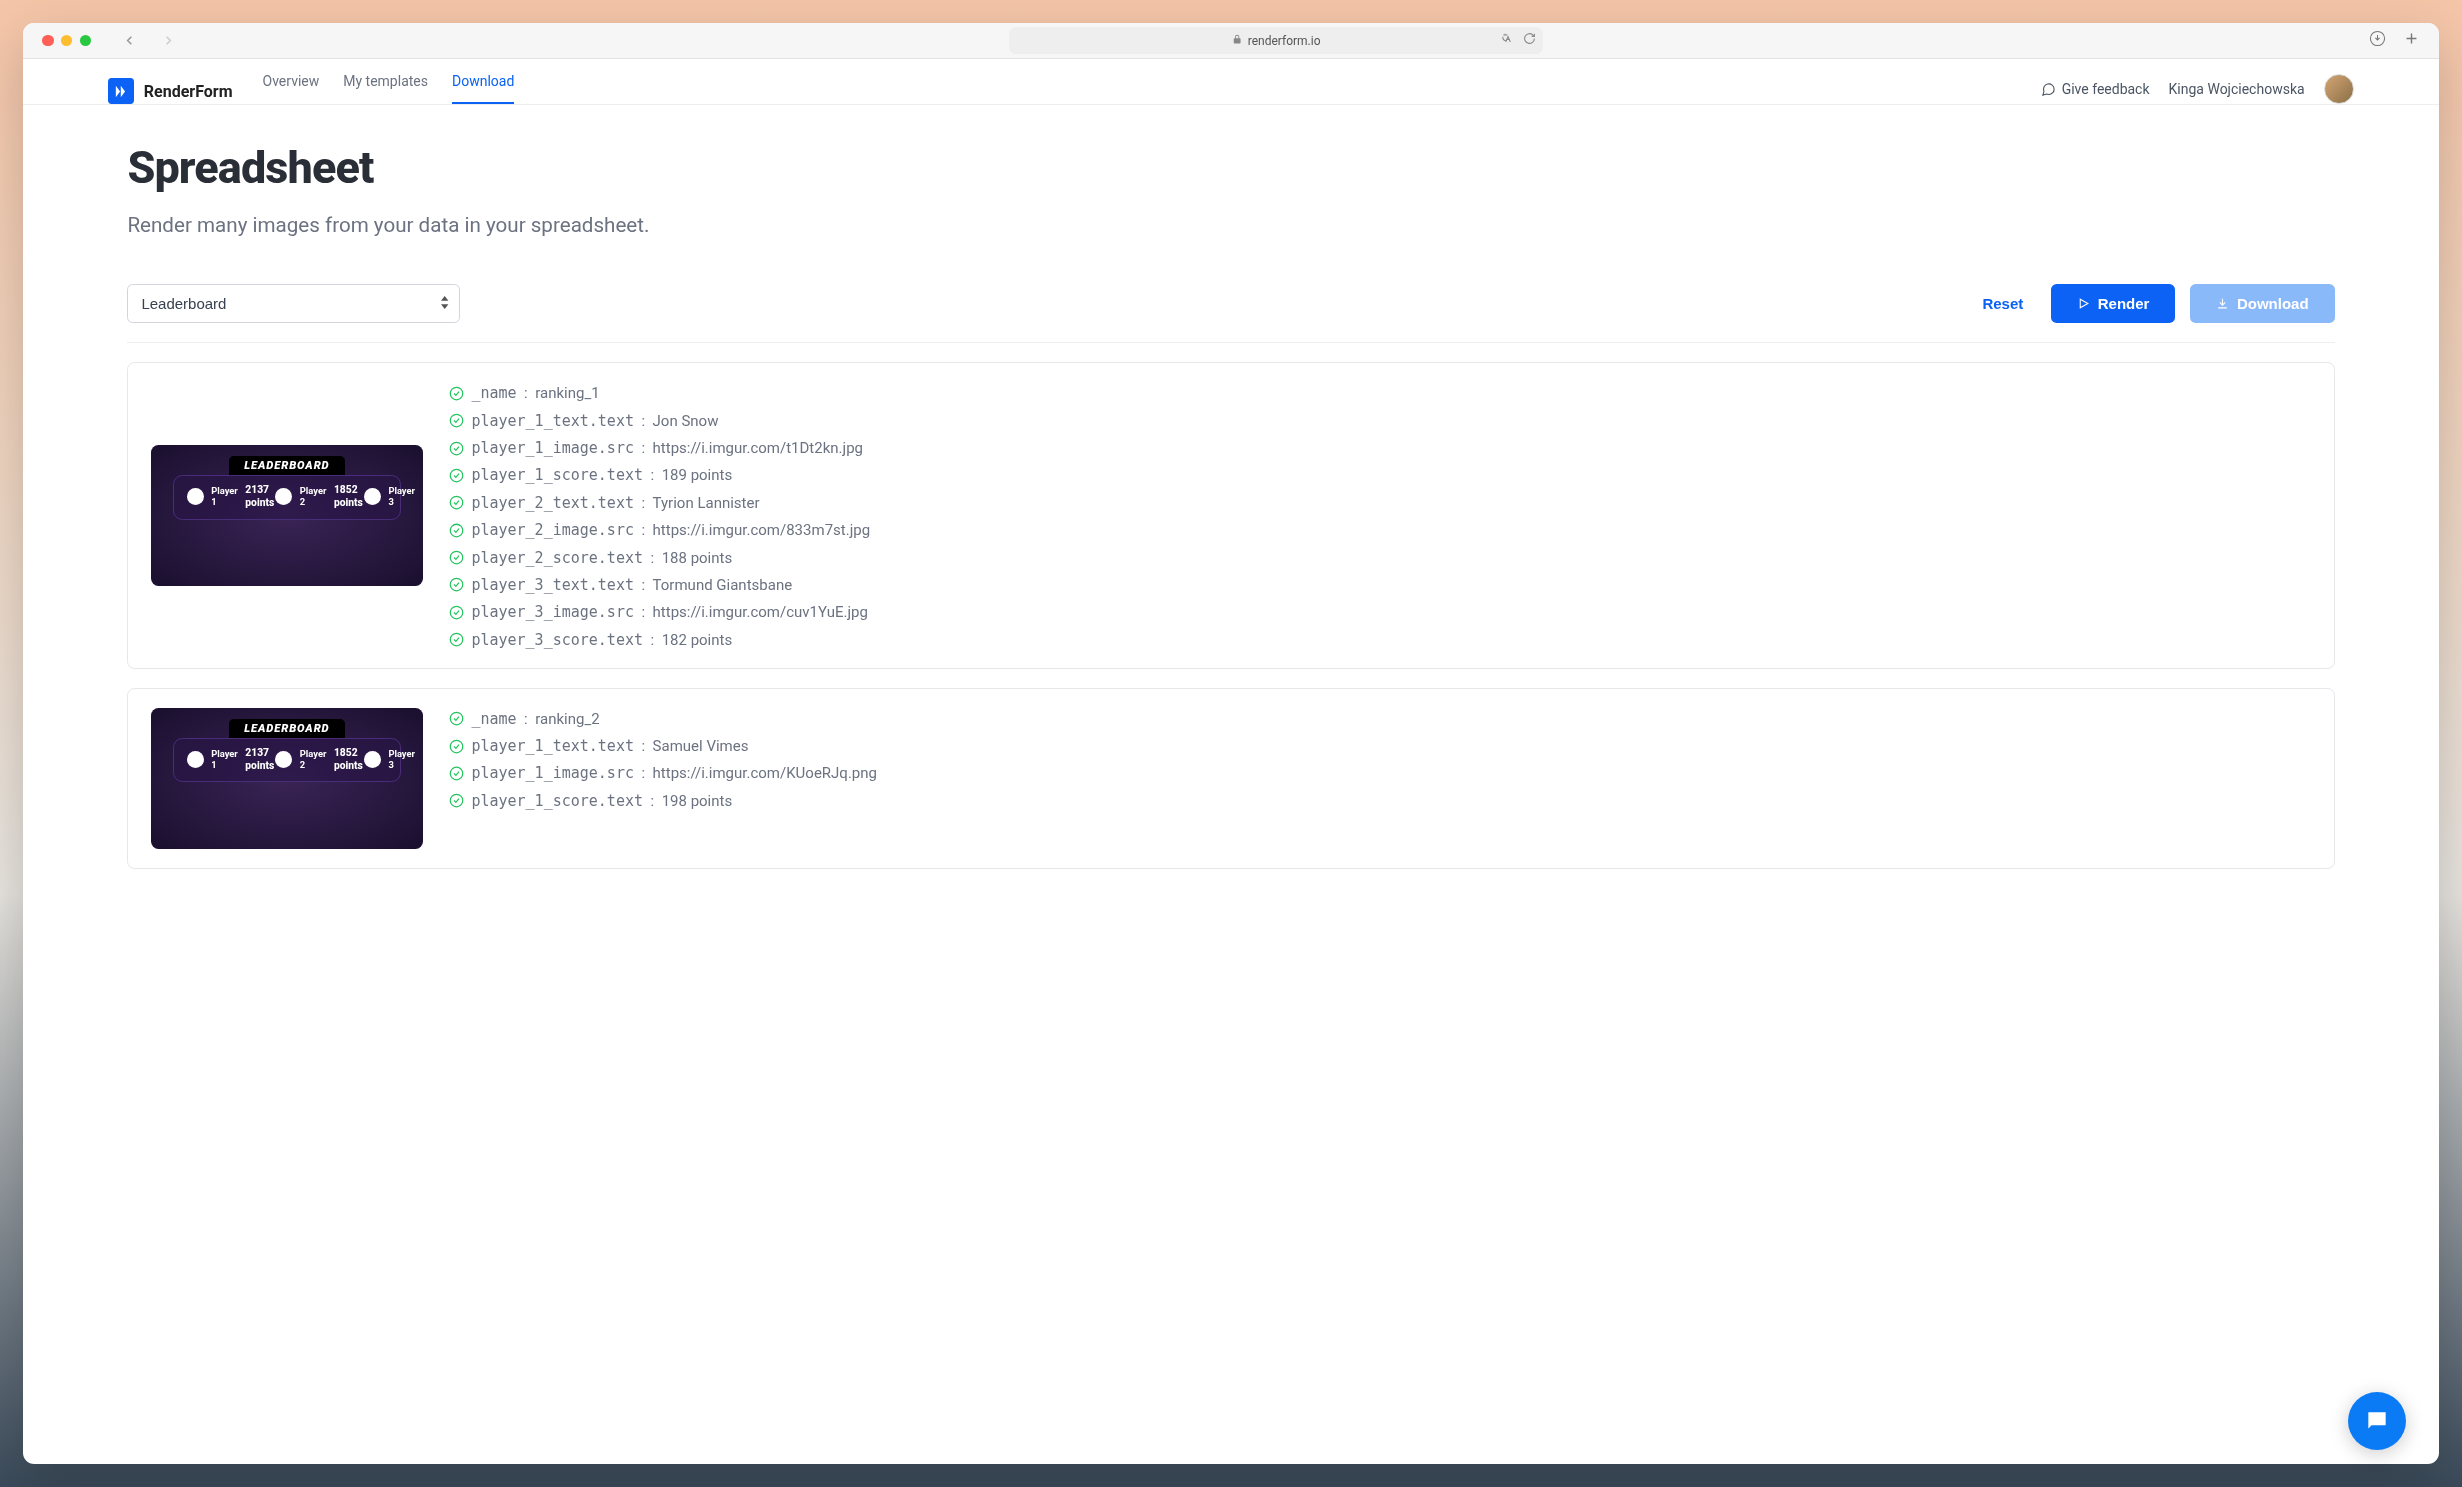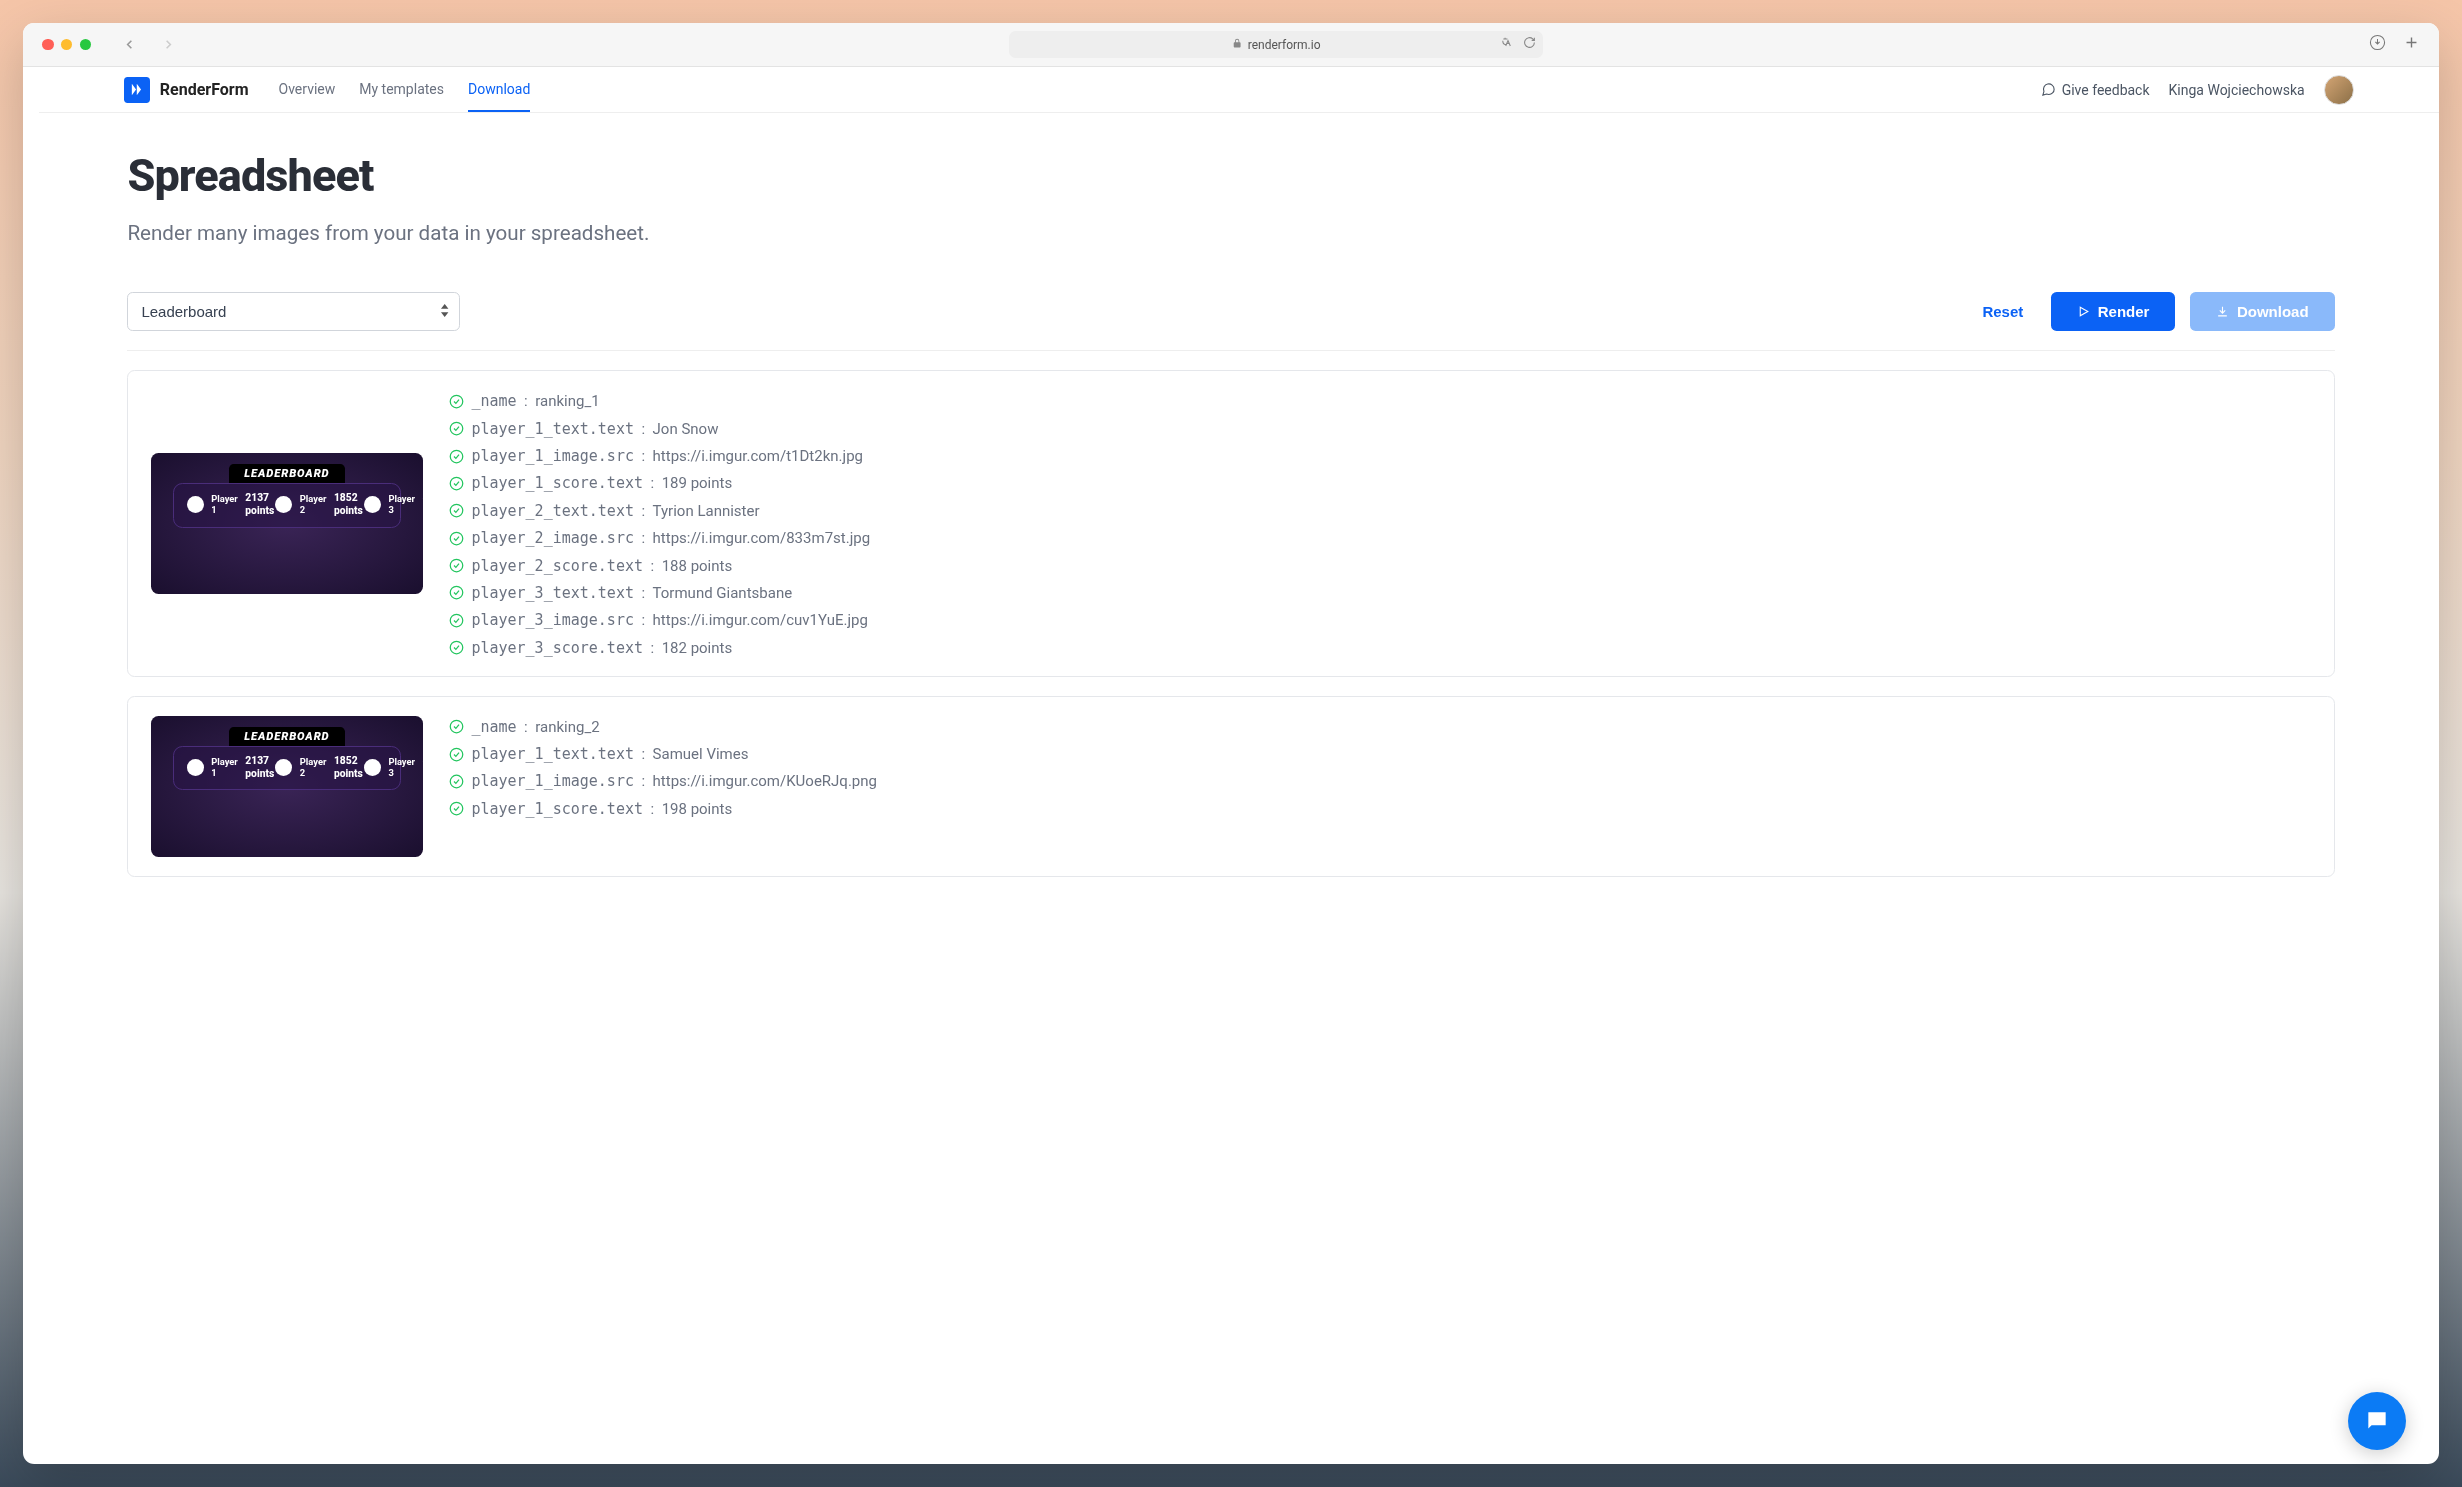--- a/index.html
+++ b/index.html
@@ -14,21 +14,21 @@
       border-radius: 11.2px;
       overflow: hidden;
       box-shadow: 0 19px 56px rgba(0,0,0,0.2);
       max-width: 2416px;
       margin: 0 auto;
       height: 1441px;
       display: flex;
       flex-direction: column;
     }
     .titlebar {
-      height: 44px;
+      height: 36px;
       background: #f6f6f6;
       border-bottom: 0.9px solid #e3e3e3;
       display: flex;
       align-items: center;
       padding: 0 19px;
       gap: 9.4px;
     }
     .traffic-lights { display: flex; gap: 7.5px; margin-right: 14px; }
     .light { width: 11.2px; height: 11.2px; border-radius: 50%; }
     .light.red { background: #ff5f57; }
@@ -49,23 +49,22 @@
       color: #555;
       font-size: 12px;
       position: relative;
     }
     .url-bar .right-icons { position: absolute; right: 7.5px; display: flex; gap: 7.5px; color: #888; }
     .titlebar-right { display: flex; gap: 17px; color: #777; }
     .topnav {
       height: 46px;
       border-bottom: 0.9px solid #eee;
       display: flex;
-      align-items: center;
+      align-items: flex-end;
       padding: 0 85px;
-      margin-left: 16px;
     }
     .logo-block { display: flex; align-items: center; gap: 9.4px; margin-right: 30px; }
     .logo-icon {
       width: 26px; height: 26px; background: #0b62f5; border-radius: 3.7px;
       display: flex; align-items: center; justify-content: center;
     }
     .logo-text { font-weight: 700; font-size: 16px; color: #222; }
     .navlinks { display: flex; gap: 24px; }
     .navlink { color: #6b7280; font-size: 14px; cursor: pointer; padding: 13px 0; }
     .navlink.active { color: #0b62f5; border-bottom: 2.8px solid #0b62f5; }

